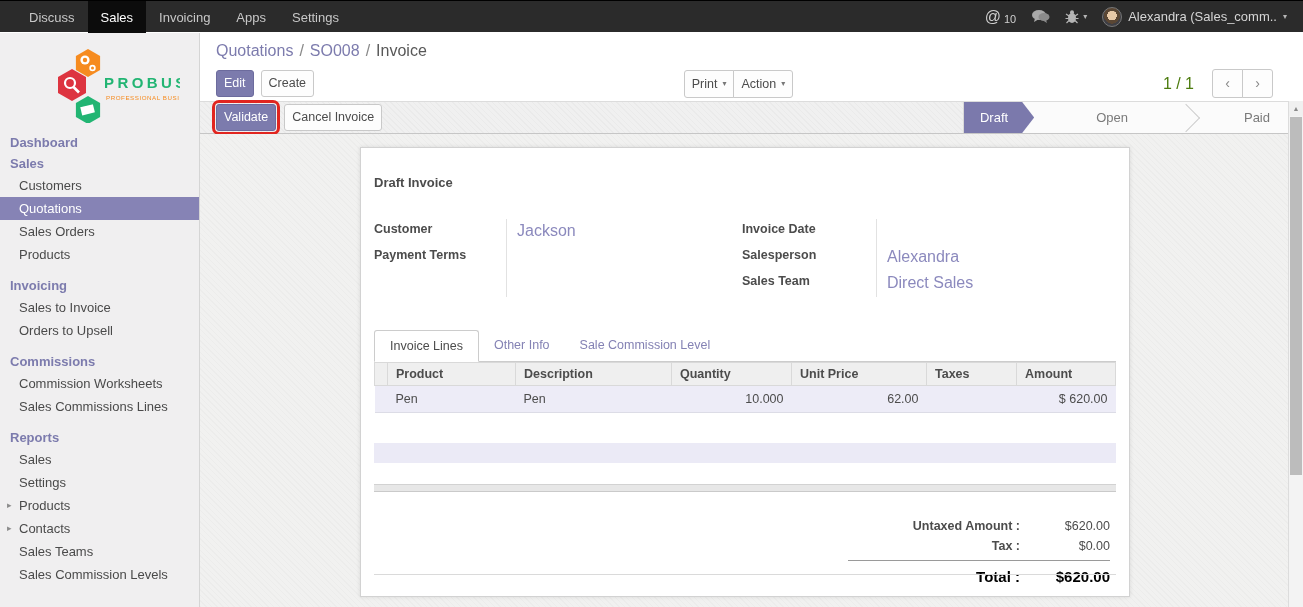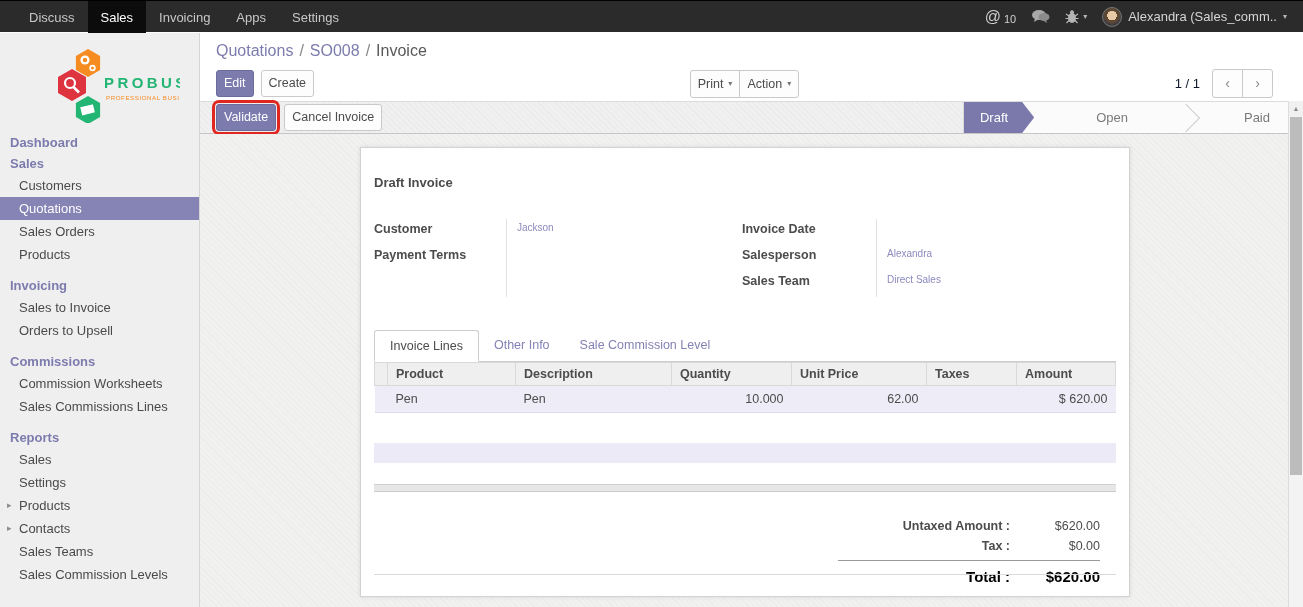--- a/index.html
+++ b/index.html
@@ -41,21 +41,21 @@
   .btn-row { display:flex; align-items:center; }
   .btn { font-size:12.5px; padding:5px 7px; border:1px solid #c9c9c9; background:#fdfdfd; color:#4c4c4c; border-radius:3px; cursor:pointer; line-height:15px; }
   .btn-primary { background:#7c7bad; border-color:#6c6b9d; color:#fff; }
   .gap6 { width:7px; }
   .flex-sp { flex:1; }
   .btn-group { display:flex; }
   .btn-group .btn { border-radius:0; margin-left:-1px; }
   .btn-group .btn:first-child { border-radius:3px 0 0 3px; margin-left:0; }
   .btn-group .btn:last-child { border-radius:0 3px 3px 0; }
   .caret-down { font-size:8px; margin-left:5px; vertical-align:2px; color:#777; }
-  .pager-label { font-size:13px; color:#0f172a; margin-right:12px; }
+  .pager-label { font-size:16px; color:#4d7c0f; margin-right:18px; }
   .pager-btn { width:31px; height:29px; font-size:14px; color:#888; padding:0; }
   .pager-wrap { display:flex; align-items:center; margin-right:14px; }
 
   
   .statusbar { height:33px; background:#f0f0f0;
       background-image:repeating-linear-gradient(45deg, rgba(0,0,0,0.022) 0 1px, transparent 1px 4px);
       border-top:1px solid #dcdcdc; border-bottom:1px solid #c6c6c6;
       display:flex; align-items:center; padding-left:16px; padding-right:15px; }
   .statusbar .btn { margin-right:8px; }
   .annotated { outline:3px solid #e1251f; outline-offset:1px; }
@@ -74,38 +74,38 @@
       box-shadow:0 0 4px rgba(0,0,0,0.10); padding:12px 13px; position:relative; }
   .sheet-title { font-size:13px; font-weight:bold; color:#4c4c4c; margin-top:15px; }
   .fields { display:flex; margin-top:29px; }
   .fgroup { display:flex; }
   .fgroup.left { width:368px; }
   .fgroup.right { flex:1; }
   .fcol-labels .flabel { height:26px; font-weight:bold; font-size:12.5px; color:#4c4c4c; padding-top:3px; }
   .fgroup.left .fcol-labels { width:132px; }
   .fgroup.right .fcol-labels { width:134px; }
   .fcol-values { border-left:1px solid #e2e2e2; padding-left:10px; flex:1; }
-  .fval { height:26px; font-size:10px; color:#8b89bd; padding-top:3px; cursor:pointer; }
+  .fval { height:26px; font-size:16px; color:#8b89bd; padding-top:3px; cursor:pointer; }
   .fval:empty { cursor:default; }
 
   .tabs { display:flex; margin-top:33px; border-bottom:1px solid #ccc; }
   .tab { padding:8px 15px; font-size:12.5px; color:#8482b4; cursor:pointer; margin-bottom:-1px; }
   .tab.active { background:#fff; border:1px solid #ccc; border-bottom:1px solid #fff; border-radius:3px 3px 0 0; color:#4c4c4c; }
 
   table.o-list { width:100%; border-collapse:collapse; table-layout:fixed; }
   .o-list th { background:#efefef; border:1px solid #d9d9d9; font-size:12.5px; font-weight:bold; color:#4c4c4c;
       padding:4px 8px; text-align:left; cursor:pointer; }
   .o-list td { font-size:12.5px; color:#4c4c4c; padding:6px 8px; background:#edecf7; border-bottom:1px solid #dcdce6; cursor:pointer; }
   .o-list .r { text-align:right; }
   .o-list th.handle, .o-list td.handle { padding:0; }
 
   .spacer-bar { height:20px; background:#ebeaf6; margin-top:30px; }
   .hscroll { margin-top:21px; height:8px; background:#e7e7e7; border-top:1px solid #d2d2d2; border-bottom:1px solid #cacaca; cursor:pointer; }
 
-  .totals { width:262px; margin:24px 16px 0 auto; font-size:12.5px; color:#4c4c4c; }
+  .totals { width:262px; margin:24px 6px 0 auto; font-size:12.5px; color:#4c4c4c; }
   .trow { display:flex; padding:3px 0; align-items:baseline; }
   .tlabel { flex:1; text-align:right; font-weight:bold; padding-right:12px; }
   .tval { width:78px; text-align:right; }
   .trow.total { border-top:1px solid #9a9a9a; margin-top:4px; padding-top:7px; }
   .trow.total .tlabel, .trow.total .tval { font-size:15px; font-weight:bold; color:#000000; }
 
   .card-hr { position:absolute; left:13px; right:13px; bottom:21px; border-top:1px solid #dadada; }
 
   
   .vscrollbar { position:absolute; top:68px; right:0; bottom:0; width:15px; background:#f3f3f3; border-left:1px solid #dcdcdc; }

